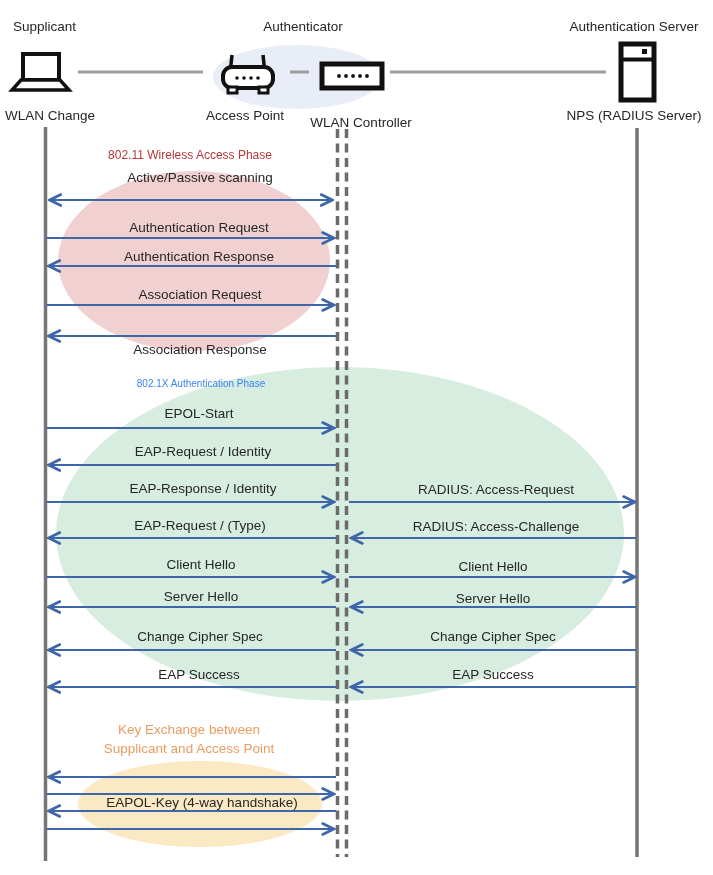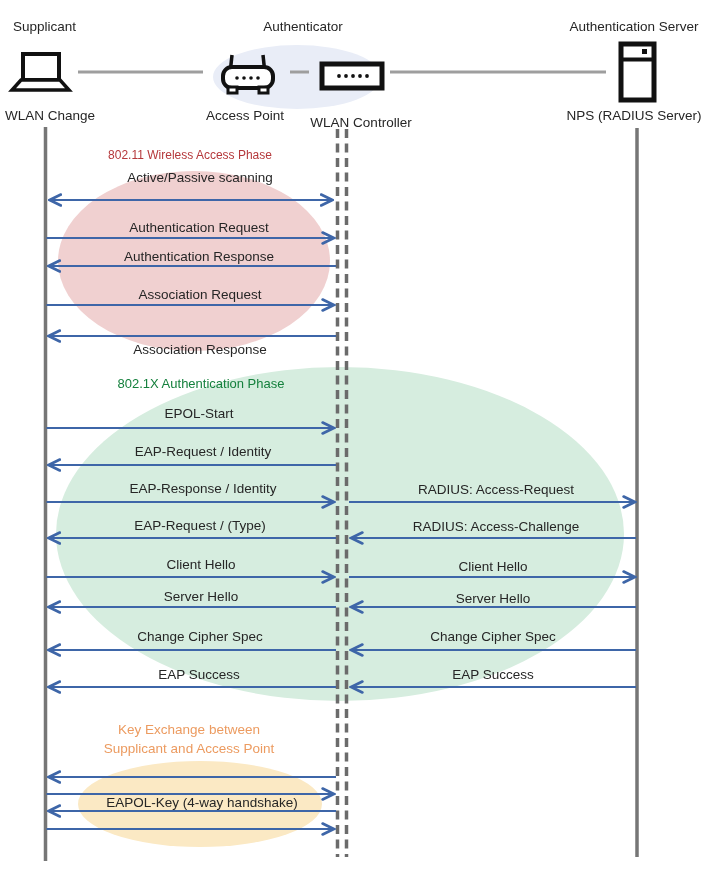--- a/index.html
+++ b/index.html
@@ -7,21 +7,21 @@
     position:relative;width:713px;height:875px;background:#fff;overflow:hidden;
     font-family:"Liberation Sans","DejaVu Sans",sans-serif;
   }
   #diagram-svg{position:absolute;left:0;top:0;}
   .lbl{
     position:absolute;white-space:nowrap;font-size:13.5px;color:#262626;
     transform:translateX(-50%);line-height:16px;
   }
   .lbl.left-anchor{transform:none;}
   .phase1-title{color:#B5383B;font-size:12px;}
-  .phase2-title{color:#15803d;font-size:13px;}
+  .phase2-title{color:#3b82f6;font-size:10px;}
   .phase3-title{color:#EC9B60;font-size:13.5px;text-align:center;}
 </style>
 </head>
 <body>
 
 <div id="stage">
 
   <svg id="diagram-svg" width="713" height="875" viewBox="0 0 713 875">
     <defs>
       <marker id="ah" viewBox="0 0 10 10" refX="8.6" refY="5" markerWidth="6.5" markerHeight="6.5" orient="auto-start-reverse" markerUnits="strokeWidth">

